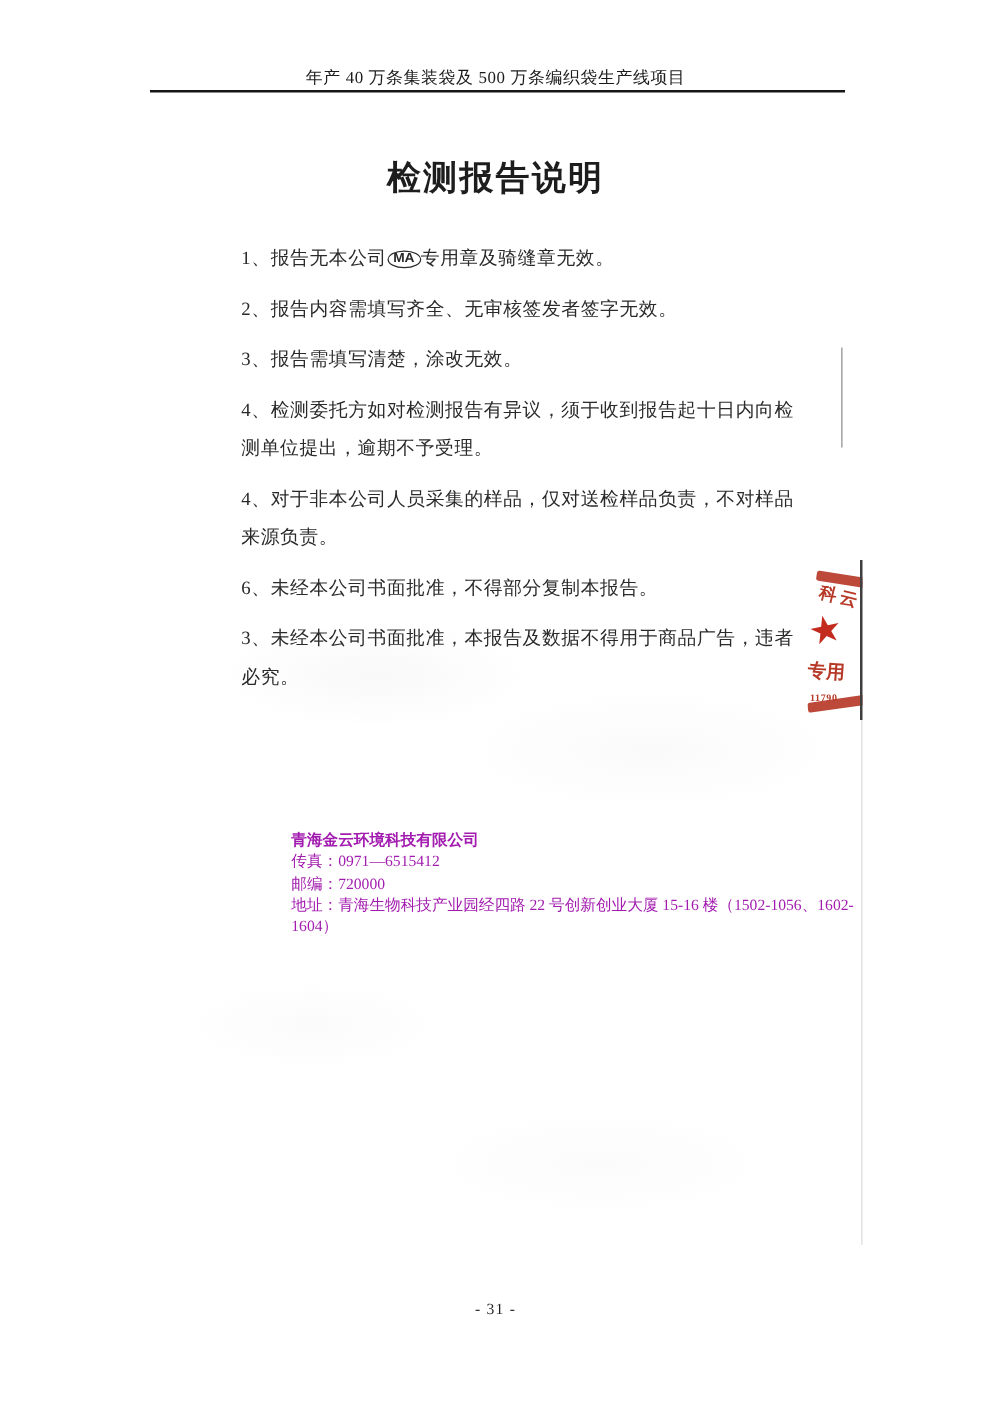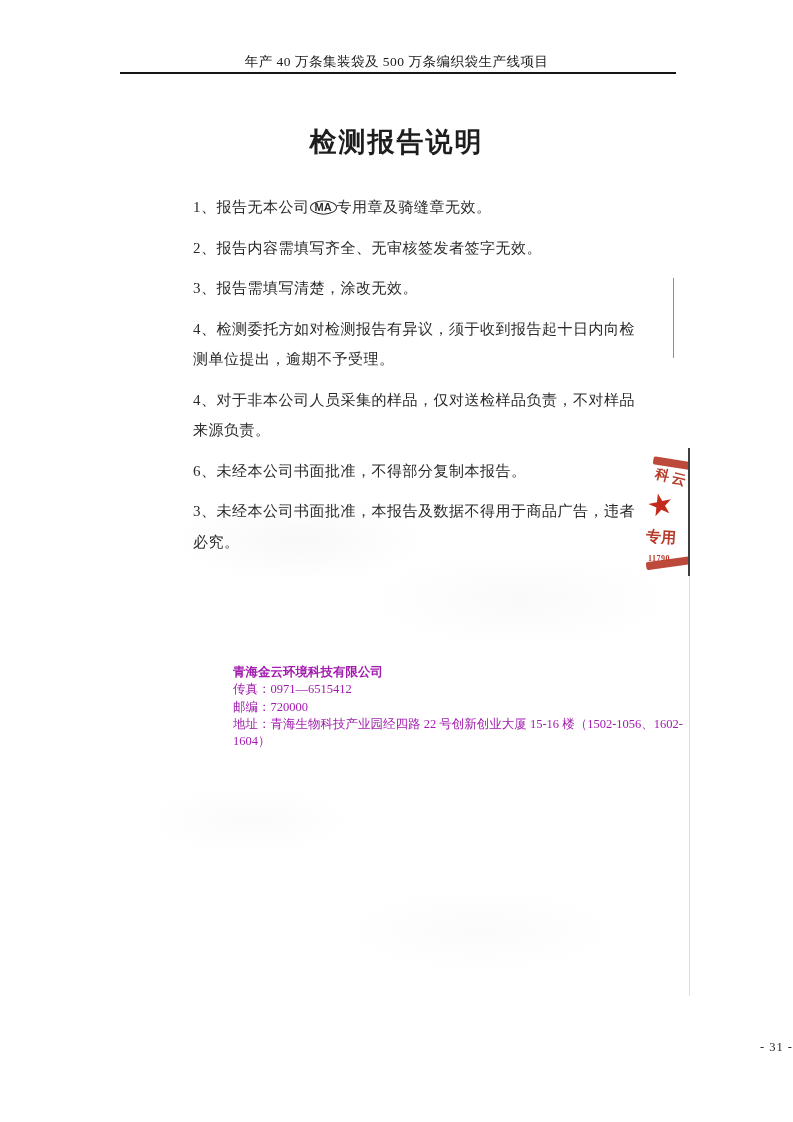--- a/index.html
+++ b/index.html
@@ -45,21 +45,21 @@
     padding: 0 4px; letter-spacing: 0; vertical-align: 1px;
     transform: scaleY(0.95);
   }
   .contact {
     position: absolute; left: 185px; top: 664px; width: 470px;
     font-size: 12.5px; line-height: 17.3px; color: #a21caf; margin-left: 48px;
   }
   .contact .company { font-weight: 700; }
   .page-number {
     position: absolute; top: 1040px; left: 0; width: 100%;
-    text-align: right; font-size: 12.5px; color: #1f1f1f; letter-spacing: 1px;
+    text-align: center; font-size: 12.5px; color: #1f1f1f; letter-spacing: 1px;
   }
   
   .stamp-clip {
     position: absolute; left: 646px; top: 452px; width: 44px; height: 121px;
     overflow: hidden;
   }
   .stamp-clip .arc {
     position: absolute; height: 8px; width: 48px; border-radius: 2px;
     opacity: 0.92;
   }

